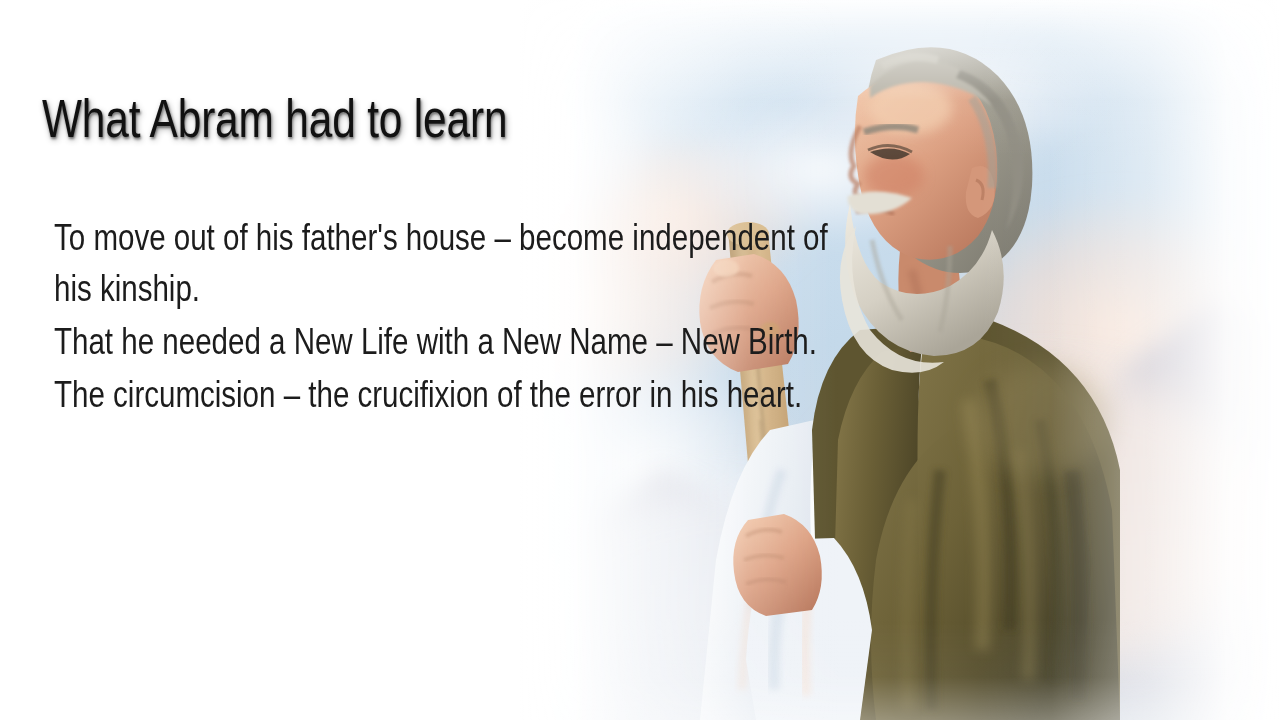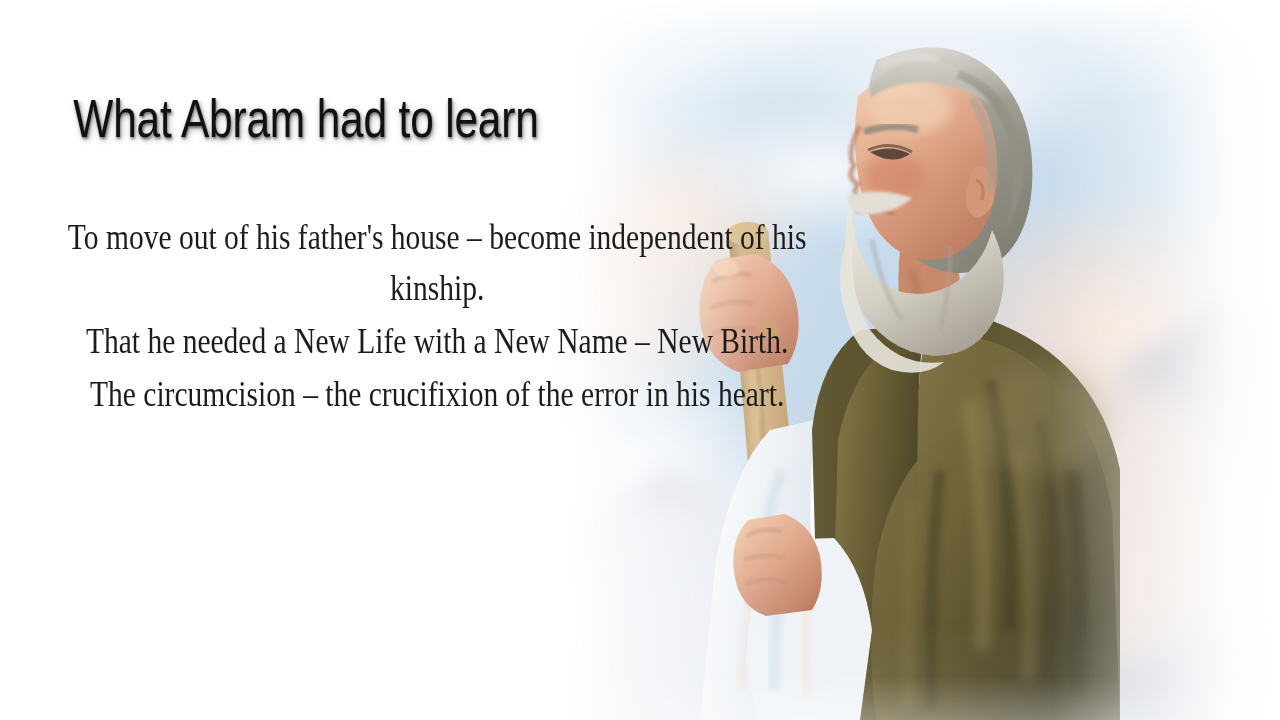--- a/index.html
+++ b/index.html
@@ -7,21 +7,20 @@
     padding: 0;
     background: #ffffff;
   }
   #slide {
     position: relative;
     width: 1280px;
     height: 720px;
     background: #ffffff;
     overflow: hidden;
     font-family: "Liberation Sans", sans-serif;
-    text-align: center;
   }
 
   
   #artwork {
     position: absolute;
     left: 520px;
     top: 0;
     width: 760px;
     height: 720px;
     overflow: hidden;
@@ -56,24 +55,23 @@
     transform: scaleX(0.80);
     transform-origin: left center;
     white-space: nowrap;
     text-shadow:
       1px 2px 3px rgba(0,0,0,0.50),
       2px 3px 7px rgba(0,0,0,0.30);
   }
 
   #body {
     position: absolute;
-    left: 42px;
+    left: 54px;
     top: 212px;
     width: 790px;
-    font-family: Liberation Serif, serif;
   }
   .bullet {
     font-size: 36px;
     font-weight: 400;
     line-height: 51px;
     color: #1c1c1c;
     margin: 0 0 2px 0;
     transform: scaleX(0.82);
     transform-origin: left top;
     width: 122%;

